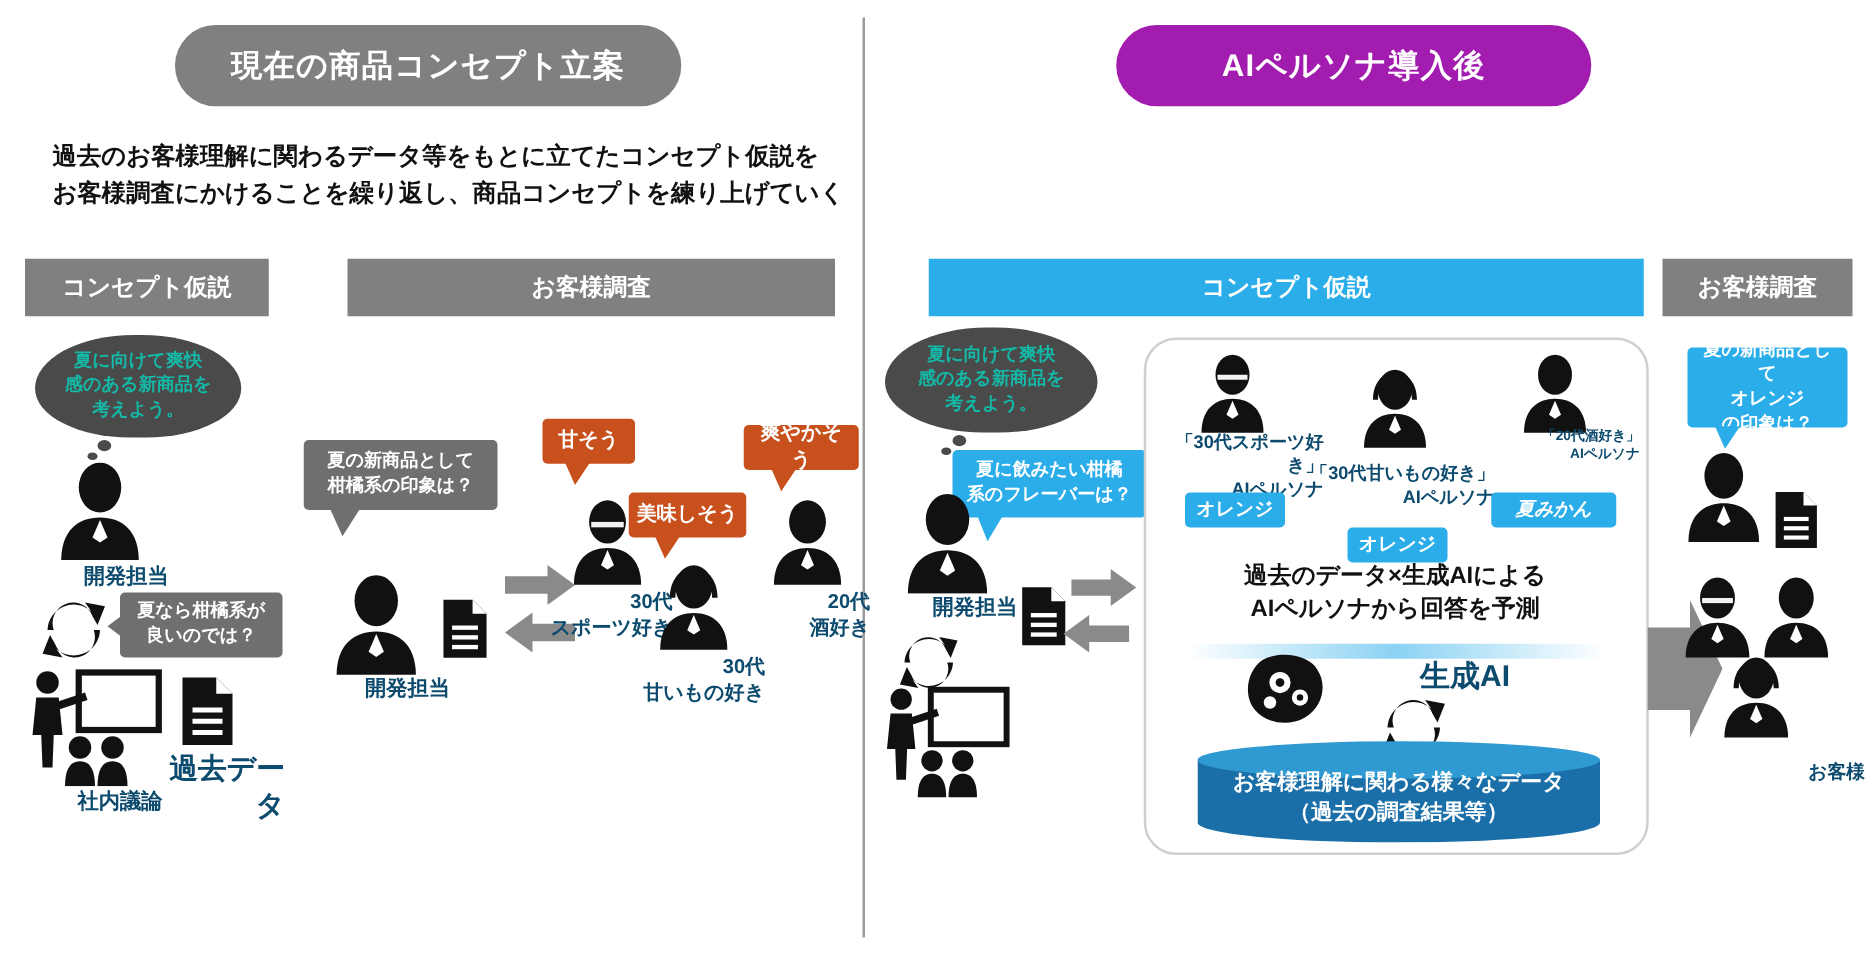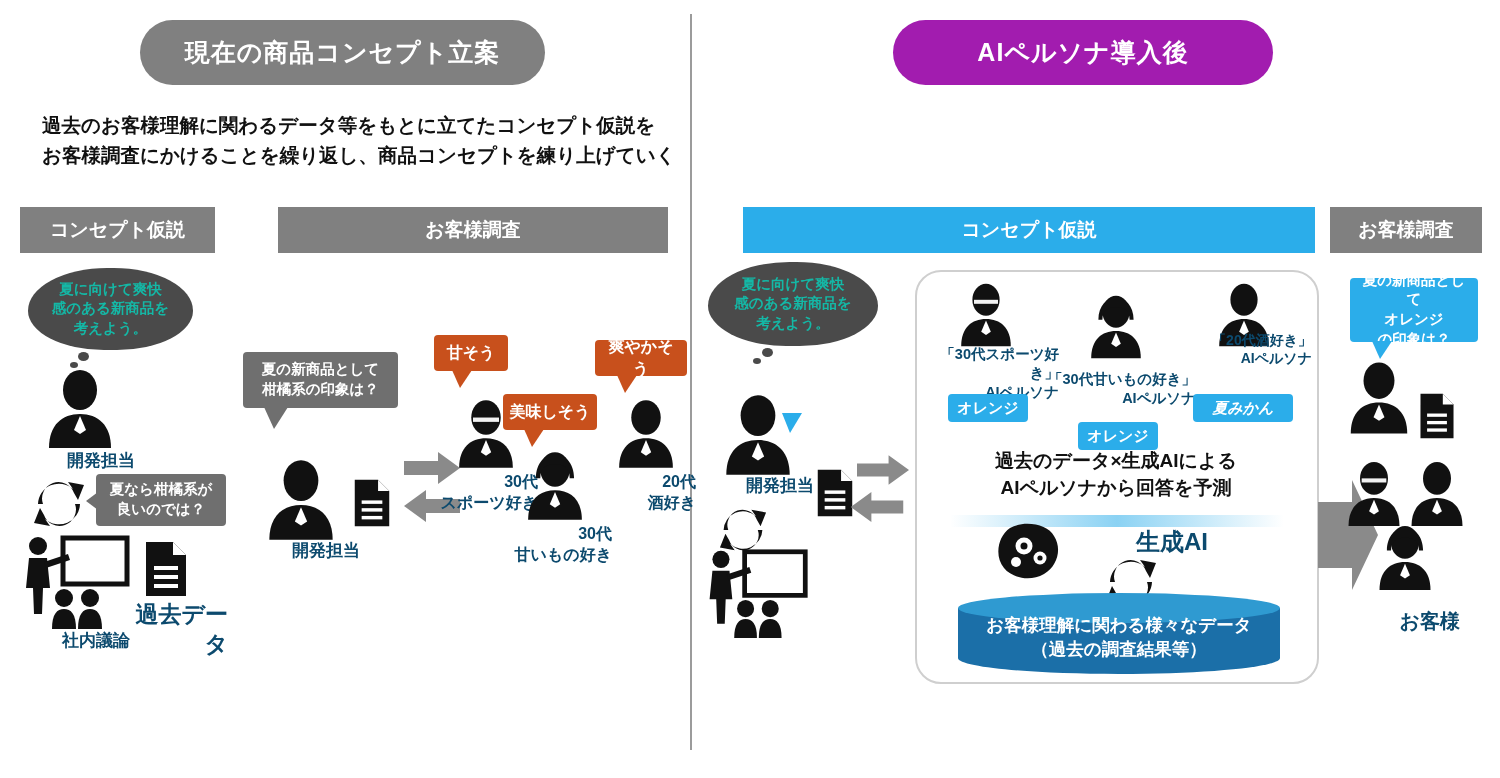--- a/index.html
+++ b/index.html
@@ -268,20 +268,22 @@
   <div class="abs bar bar-grey" style="left:1330px; top:207px; width:152px; height:46px;">
     <span>お客様調査</span>
   </div>
 
   <div class="abs bubble bubble-dark-cloud" style="left:708px; top:262px; width:170px; height:84px; font-size:14.5px; white-space:pre-line;">夏に向けて爽快
 感のある新商品を
 考えよう。</div>
   <div class="abs" style="left:762px; top:348px; width:11px; height:9px; background:#4a4a4a; border-radius:50%;"></div>
   <div class="abs" style="left:753px; top:358px; width:8px; height:6px; background:#4a4a4a; border-radius:50%;"></div>
 
+  <div class="abs bubble bubble-cyan" style="left:762px; top:360px; width:155px; height:54px; font-size:14.5px; white-space:pre-line;">夏に飲みたい柑橘
+系のフレーバーは？</div>
   <div class="tail" style="left:782px; top:413px; border-left:8px solid transparent; border-right:12px solid transparent; border-top:20px solid #2badea;"></div>
 
   <div class="abs" style="left:712px; top:395px;">
     <svg width="92" height="80" viewBox="0 0 90 78">
       <ellipse cx="45" cy="20" rx="17" ry="20" fill="#111"></ellipse>
       <path d="M14 78 C14 55 27 44 45 44 C63 44 76 55 76 78 Z" fill="#111"></path>
       <path d="M45 46 L39 60 L45 64 L51 60 Z" fill="#ffffff"></path>
     </svg>
   </div>
   <div class="abs lbl" style="left:702px; top:475px; width:112px; font-size:17px;">開発担当</div>
@@ -353,21 +355,21 @@
 AIペルソナ</div>
   <div class="abs bubble bubble-cyan" style="left:1078px; top:422px; width:80px; height:28px; font-size:15px;">オレンジ</div>
 
   <div class="abs" style="left:1208px; top:282px;">
     <svg width="72" height="66" viewBox="0 0 90 78">
       <ellipse cx="45" cy="20" rx="17" ry="20" fill="#111"></ellipse>
       <path d="M14 78 C14 55 27 44 45 44 C63 44 76 55 76 78 Z" fill="#111"></path>
       <path d="M45 46 L39 60 L45 64 L51 60 Z" fill="#ffffff"></path>
     </svg>
   </div>
-  <div class="abs lbl" style="left:1178px; top:331px; width:134px; font-size:14px; white-space:pre-line;">「20代酒好き」
+  <div class="abs lbl" style="left:1178px; top:342px; width:134px; font-size:11px; white-space:pre-line;">「20代酒好き」
 AIペルソナ</div>
   <div class="abs bubble bubble-cyan" style="left:1193px; top:394px; width:100px; height:28px; font-size:15px;font-style:italic;">夏みかん</div>
 
   <div class="abs predict-text" style="left:930px; top:448px; width:372px; font-size:19px; white-space:pre-line;">過去のデータ×生成AIによる
 AIペルソナから回答を予測</div>
   <div class="abs" style="left:950px; top:515px; width:334px; height:12px;
               background: linear-gradient(to right, rgba(43,173,234,0) 0%, rgba(43,173,234,0.55) 50%, rgba(43,173,234,0) 100%);"></div>
 
   <div class="abs" style="left:990px; top:522px;">
     <svg width="78" height="62" viewBox="0 0 78 62">
@@ -441,15 +443,15 @@
     </svg>
   </div>
   <div class="abs" style="left:1368px; top:524px;">
     <svg width="74" height="68" viewBox="0 0 90 78">
       <ellipse cx="45" cy="20" rx="17" ry="20" fill="#111"></ellipse>
       <path d="M23 30 C23 12 34 2 45 2 C56 2 67 12 67 30 L62 30 C62 18 55 14 45 14 C35 14 28 18 28 30 Z" fill="#111"></path>
       <path d="M14 78 C14 55 27 44 45 44 C63 44 76 55 76 78 Z" fill="#111"></path>
       <path d="M45 46 L39 60 L45 64 L51 60 Z" fill="#ffffff"></path>
     </svg>
   </div>
-  <div class="abs lbl" style="left:1350px; top:608px; width:110px; font-size:20px;">お客様</div>
+  <div class="abs lbl" style="left:1382px; top:608px; width:110px; font-size:15px;">お客様</div>
 
 </div>
 
 </body></html>

